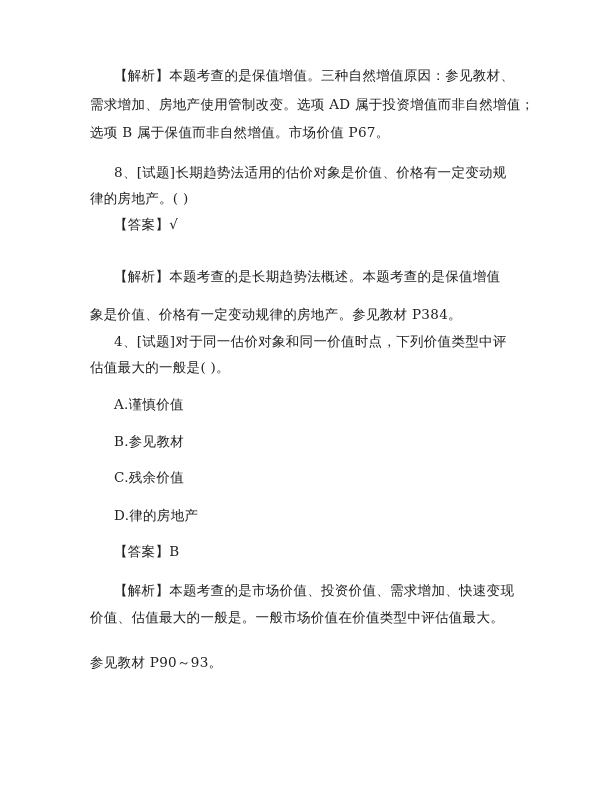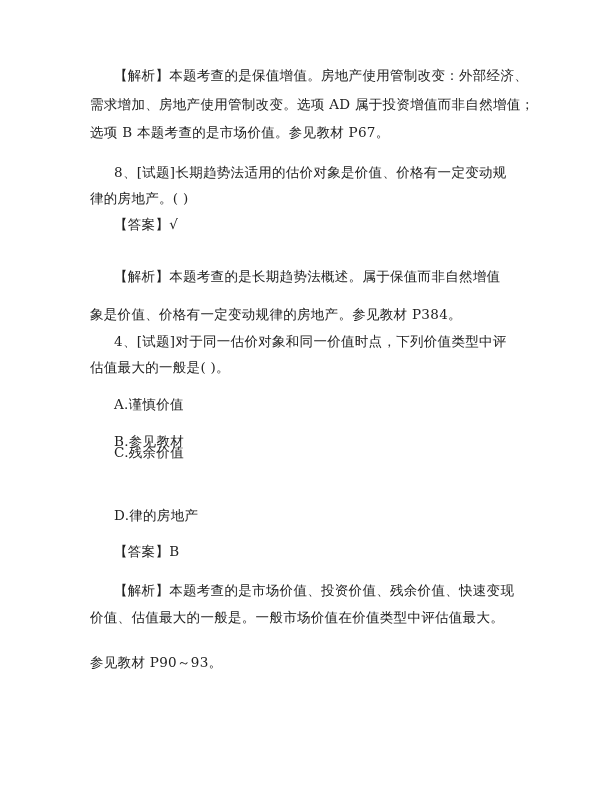--- a/index.html
+++ b/index.html
@@ -6,38 +6,38 @@
   body { width:612px; height:792px; position:relative; overflow:hidden;
          font-family: "DejaVu Serif", "Liberation Serif", serif; color:#222; }
   .line { position:absolute; left:90px; white-space:nowrap; font-size:13.5px; line-height:18px; letter-spacing:0.3px; }
   .ind { left:114px; }
 </style>
 </head>
 <body>
 
 <div>
   <div>
-    <div class="line ind" style="top:66px">【解析】本题考查的是保值增值。房地产使用管制改变：外部经济、</div>
+    <div class="line ind" style="top:66px">【解析】本题考查的是保值增值。三种自然增值原因：参见教材、</div>
     <div class="line" style="top:95px">需求增加、房地产使用管制改变。选项 AD 属于投资增值而非自然增值；</div>
-    <div class="line" style="top:123px">选项 B 本题考查的是市场价值。参见教材 P67。</div>
+    <div class="line" style="top:123px">选项 B 属于保值而非自然增值。市场价值 P67。</div>
   </div>
 
   <div>
     <div class="line ind" style="top:163px">8、[试题]长期趋势法适用的估价对象是价值、价格有一定变动规</div>
     <div class="line" style="top:189px">律的房地产。(   )</div>
     <div class="line ind" style="top:215px">【答案】√</div>
-    <div class="line ind" style="top:267px">【解析】本题考查的是长期趋势法概述。属于保值而非自然增值</div>
+    <div class="line ind" style="top:267px">【解析】本题考查的是长期趋势法概述。本题考查的是保值增值</div>
     <div class="line" style="top:305px">象是价值、价格有一定变动规律的房地产。参见教材 P384。</div>
   </div>
 
   <div>
     <div class="line ind" style="top:332px">4、[试题]对于同一估价对象和同一价值时点，下列价值类型中评</div>
     <div class="line" style="top:358px">估值最大的一般是(   )。</div>
     <div class="line ind" style="top:395px">A.谨慎价值</div>
     <div class="line ind" style="top:432px">B.参见教材</div>
-    <div class="line ind" style="top:443px">C.残余价值</div>
+    <div class="line ind" style="top:468px">C.残余价值</div>
     <div class="line ind" style="top:506px">D.律的房地产</div>
     <div class="line ind" style="top:542px">【答案】B</div>
-    <div class="line ind" style="top:581px">【解析】本题考查的是市场价值、投资价值、残余价值、快速变现</div>
+    <div class="line ind" style="top:581px">【解析】本题考查的是市场价值、投资价值、需求增加、快速变现</div>
     <div class="line" style="top:608px">价值、估值最大的一般是。一般市场价值在价值类型中评估值最大。</div>
     <div class="line" style="top:653px">参见教材 P90～93。</div>
   </div>
 </div>
 
 </body></html>

